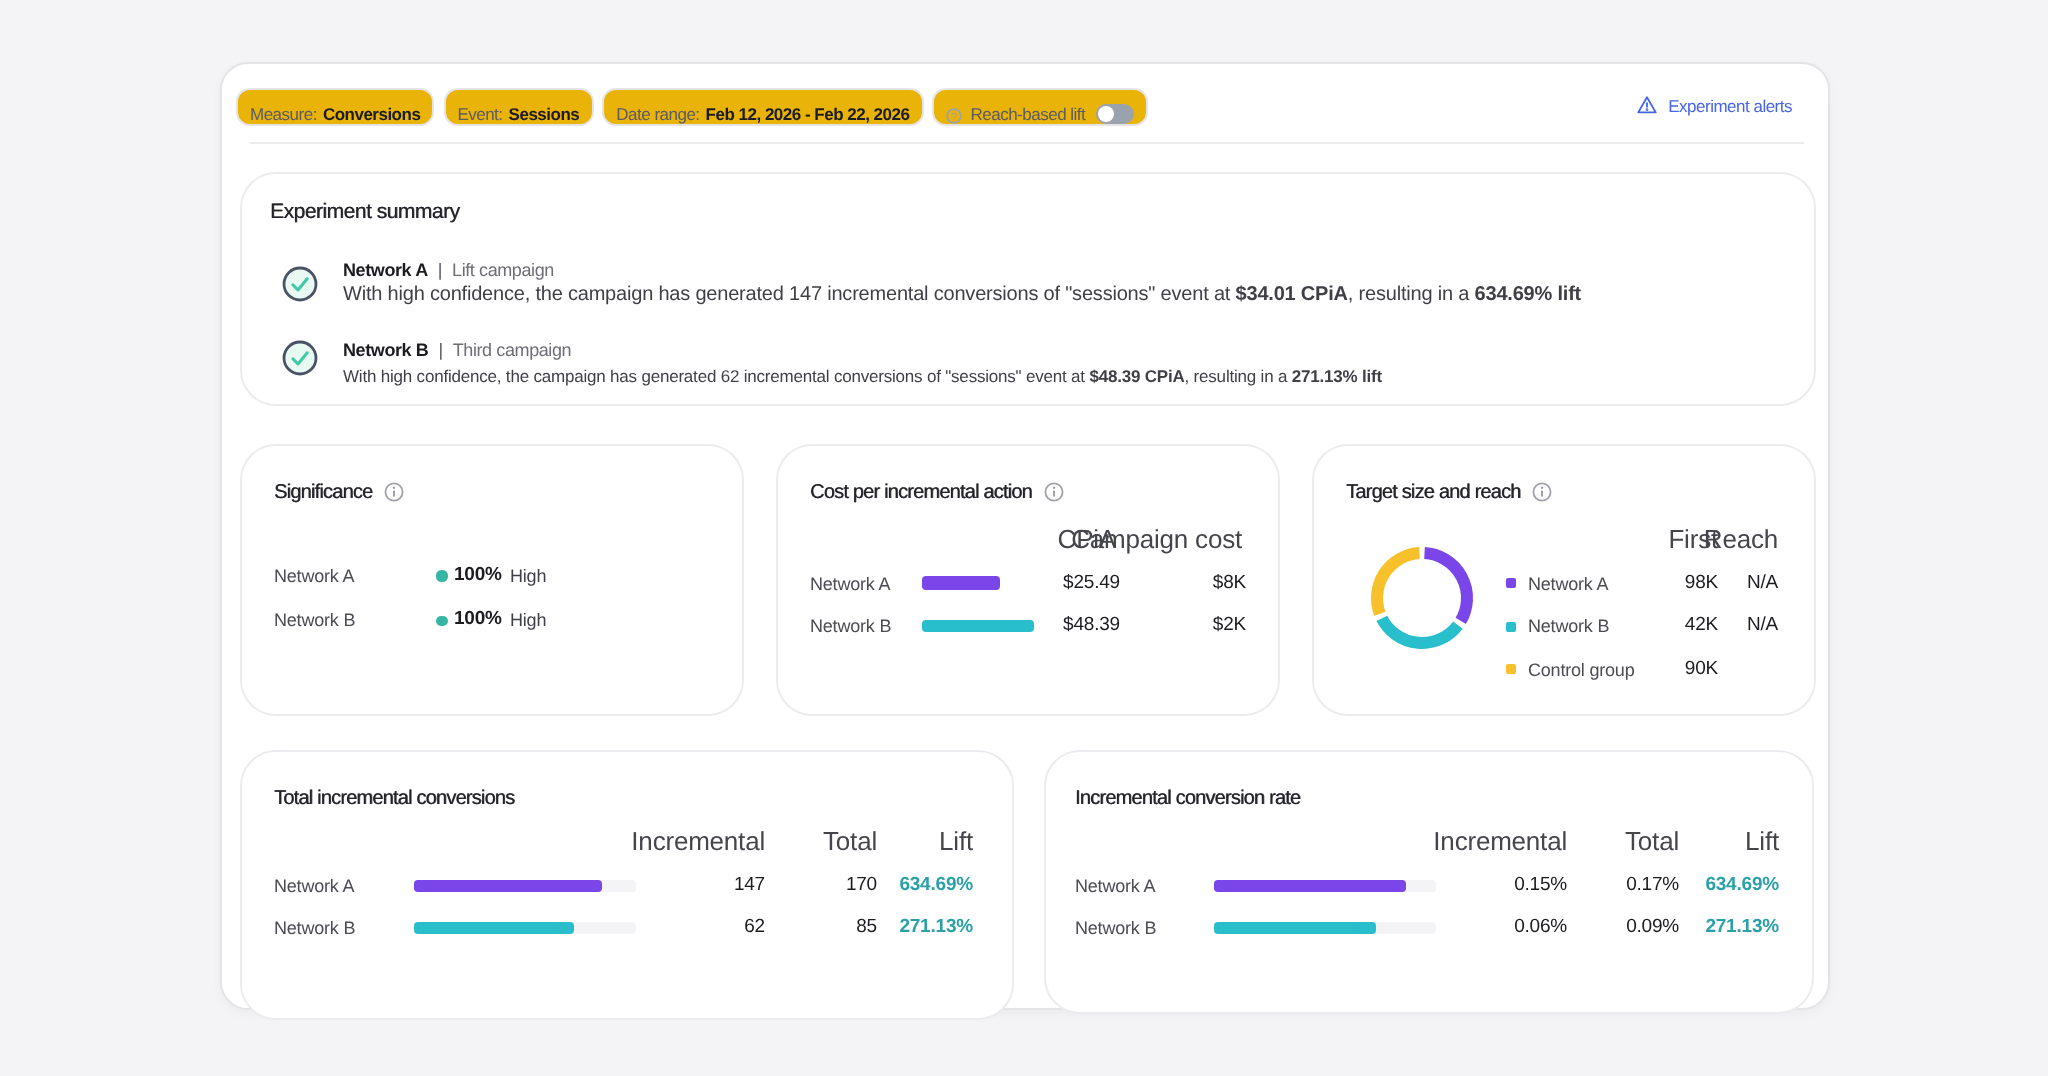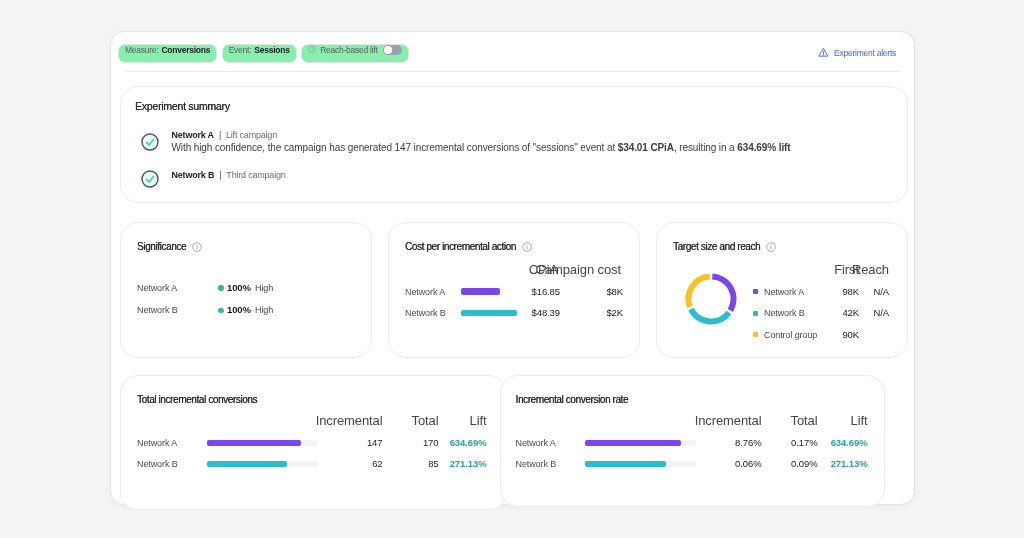--- a/index.html
+++ b/index.html
@@ -1,37 +1,38 @@
 <!DOCTYPE html>
 <html><head><meta charset="utf-8"><style>
 *{margin:0;padding:0;box-sizing:border-box}
 html,body{width:1024px;height:538px;background:#f4f4f6;font-family:"Liberation Sans",sans-serif;overflow:hidden}
 .card{position:absolute;left:110px;top:31px;width:805px;height:474px;background:#fff;border:1px solid #e4e4e7;border-radius:14px;box-shadow:0 2px 6px rgba(0,0,0,.04)}
 .abs{position:absolute}
 .chiprow{position:absolute;left:7px;top:11.5px;display:flex;gap:4.5px;align-items:center}
-.chip{display:inline-flex;align-items:flex-start;height:19px;padding:0 6px;border:1px solid #e4e4e7;border-radius:7px;background:#86efac;font-size:8.5px;letter-spacing:-.25px;color:#5b5b63;white-space:nowrap}
+.chip{display:inline-flex;align-items:flex-end;height:19px;padding:0 6px;border:1px solid #e4e4e7;border-radius:7px;background:#eab308;font-size:8.5px;letter-spacing:-.25px;color:#5b5b63;white-space:nowrap}
 .chip b{color:#1c1c20;font-weight:bold;margin-left:3px;letter-spacing:-.25px}
 .alerts{position:absolute;right:18px;top:15px;display:flex;align-items:center;gap:5px;color:#4565e6;font-size:8.5px;letter-spacing:-.25px}
 .sep{position:absolute;left:14px;top:39px;width:777px;height:1px;background:#ececee}
 .panel{position:absolute;background:#fff;border:1px solid #ececf0;border-radius:18px}
 .ptitle{position:absolute;font-size:10.5px;letter-spacing:-.25px;color:#232329;line-height:12px;text-shadow:.3px 0 rgba(35,35,41,.75)}
-.ctitle{position:absolute;font-size:10px;letter-spacing:-.4px;color:#232329;line-height:12px;display:flex;align-items:center;gap:6px;text-shadow:.3px 0 rgba(35,35,41,.75)}
+.ctitle{position:absolute;font-size:10px;letter-spacing:-.4px;color:#232329;line-height:12px;display:flex;gap:6px;text-shadow:.3px 0 rgba(35,35,41,.75)}
 .lbl{position:absolute;font-size:9px;letter-spacing:-.1px;line-height:10px;color:#4b4b52}
 .val{position:absolute;font-size:9.5px;letter-spacing:-.1px;line-height:10px;color:#1c1c20;text-align:right}
 .hdr{position:absolute;font-size:13px;letter-spacing:-.1px;line-height:10px;color:#45454c;text-align:center}
 .lift{color:#2aa0a8;font-weight:bold}
 .bar{position:absolute;height:6.5px;border-radius:2px}
 .track{position:absolute;height:6.5px;border-radius:2px;background:#f4f4f6}
 svg{display:block}
 </style></head><body>
 <div class="card">
 
   <div class="chiprow">
     <div class="chip">Measure:<b>Conversions</b></div>
     <div class="chip">Event:<b>Sessions</b></div>
+    <div class="chip">Date range:<b>Feb 12, 2026 - Feb 22, 2026</b></div>
     <div class="chip"><svg width="8" height="8" viewBox="0 0 8 8" style="margin-right:4px">
           <circle cx="4" cy="4" r="3.4" fill="none" stroke="#9ca3af" stroke-width="0.9"></circle>
           <text x="4" y="5.9" font-size="5.2" fill="#9ca3af" text-anchor="middle" font-family="Liberation Sans">?</text>
         </svg>Reach-based lift<span style="display:inline-block;margin-left:5px;width:19px;height:10px;border-radius:5px;background:#9aa2ae;position:relative">
           <span style="position:absolute;left:1px;top:1px;width:8px;height:8px;border-radius:50%;background:#fff"></span>
         </span></div>
   </div>
   <div class="alerts"><svg width="11" height="11" viewBox="0 0 24 24" fill="none" stroke="#4565e6" stroke-width="2" stroke-linecap="round" stroke-linejoin="round">
         <path d="M12 3.5 L21.5 20 H2.5 Z"></path>
         <line x1="12" y1="10" x2="12" y2="14"></line>
@@ -47,20 +48,21 @@
         <path d="M5.4 9.4 L8 12 L12.6 6.4" fill="none" stroke="#3ec9a7" stroke-width="1.5" stroke-linecap="round" stroke-linejoin="round"></path>
       </svg>
     <div class="abs" style="left:50.5px;top:43px;font-size:9px;letter-spacing:-.2px;line-height:10.5px;color:#1c1c20"><b>Network A</b><span style="color:#55555e;margin:0 5px">|</span><span style="color:#6d6d76">Lift campaign</span></div>
     <div class="abs" style="left:50.5px;top:55.7px;font-size:10px;letter-spacing:-.1px;line-height:10px;color:#3f3f46">With high confidence, the campaign has generated 147 incremental conversions of "sessions" event at <b>$34.01 CPiA</b>, resulting in a <b>634.69% lift</b></div>
 
     <svg class="abs" style="left:19.5px;top:83px" width="18" height="18" viewBox="0 0 18 18">
         <circle cx="9" cy="9" r="8" fill="#e9faf2" stroke="#4a5267" stroke-width="1.4"></circle>
         <path d="M5.4 9.4 L8 12 L12.6 6.4" fill="none" stroke="#3ec9a7" stroke-width="1.5" stroke-linecap="round" stroke-linejoin="round"></path>
       </svg>
     <div class="abs" style="left:50.5px;top:82.8px;font-size:9px;letter-spacing:-.2px;line-height:10.5px;color:#1c1c20"><b>Network B</b><span style="color:#55555e;margin:0 5px">|</span><span style="color:#6d6d76">Third campaign</span></div>
+    <div class="abs" style="left:50.5px;top:95.5px;font-size:8.5px;letter-spacing:-.1px;line-height:10px;color:#3f3f46">With high confidence, the campaign has generated 62 incremental conversions of "sessions" event at <b>$48.39 CPiA</b>, resulting in a <b>271.13% lift</b></div>
   </div>
 
   <div class="panel" style="left:9px;top:190px;width:252px;height:136px">
     <div class="ctitle" style="left:16px;top:17.5px">Significance <svg width="10" height="10" viewBox="0 0 10 10">
           <circle cx="5" cy="5" r="4.3" fill="none" stroke="#a1a1aa" stroke-width="0.9"></circle>
           <line x1="5" y1="4.4" x2="5" y2="7.2" stroke="#a1a1aa" stroke-width="1"></line>
           <circle cx="5" cy="2.9" r="0.62" fill="#a1a1aa"></circle>
         </svg></div>
     <div class="lbl" style="left:16px;top:59.5px">Network A</div>
     <span class="abs" style="left:97px;top:62px;width:5.5px;height:5.5px;border-radius:50%;background:#35b7a3"></span>
@@ -75,21 +77,21 @@
   <div class="panel" style="left:277px;top:190px;width:252px;height:136px">
     <div class="ctitle" style="left:16px;top:17.5px">Cost per incremental action <svg width="10" height="10" viewBox="0 0 10 10">
           <circle cx="5" cy="5" r="4.3" fill="none" stroke="#a1a1aa" stroke-width="0.9"></circle>
           <line x1="5" y1="4.4" x2="5" y2="7.2" stroke="#a1a1aa" stroke-width="1"></line>
           <circle cx="5" cy="2.9" r="0.62" fill="#a1a1aa"></circle>
         </svg></div>
     <div class="hdr" style="right:81px;top:42px">CPiA</div>
     <div class="hdr" style="right:18px;top:42px">Campaign cost</div>
     <div class="lbl" style="left:16px;top:63.5px">Network A</div>
     <div class="bar" style="left:71.5px;top:65px;width:39px;background:#7a46e9"></div>
-    <div class="val" style="left:121px;top:63.5px;width:50px">$16.85</div>
+    <div class="val" style="left:121px;top:63.5px;width:50px">$25.49</div>
     <div class="val" style="left:184px;top:63.5px;width:50px">$8K</div>
     <div class="lbl" style="left:16px;top:85px">Network B</div>
     <div class="bar" style="left:71.5px;top:86.5px;width:56px;background:#28becc"></div>
     <div class="val" style="left:121px;top:85px;width:50px">$48.39</div>
     <div class="val" style="left:184px;top:85px;width:50px">$2K</div>
   </div>
 
   <div class="panel" style="left:545px;top:190px;width:252px;height:136px">
     <div class="ctitle" style="left:16px;top:17.5px">Target size and reach <svg width="10" height="10" viewBox="0 0 10 10">
           <circle cx="5" cy="5" r="4.3" fill="none" stroke="#a1a1aa" stroke-width="0.9"></circle>
@@ -128,29 +130,29 @@
     <div class="val" style="right:67px;top:62px">170</div>
     <div class="val lift" style="right:19px;top:62px">634.69%</div>
     <div class="lbl" style="left:16px;top:83px">Network B</div>
     <div class="track" style="left:86px;top:84.5px;width:111px"></div>
     <div class="bar" style="left:86px;top:84.5px;width:80px;background:#28becc"></div>
     <div class="val" style="right:123px;top:83px">62</div>
     <div class="val" style="right:67px;top:83px">85</div>
     <div class="val lift" style="right:19px;top:83px">271.13%</div>
   </div>
 
-  <div class="panel" style="left:389px;top:343px;width:384.5px;height:132px">
+  <div class="panel" style="left:411px;top:343px;width:384.5px;height:132px">
     <div class="ctitle" style="left:14.5px;top:17.5px">Incremental conversion rate</div>
     <div class="hdr" style="right:122px;top:40px">Incremental</div>
     <div class="hdr" style="right:66px;top:40px">Total</div>
     <div class="hdr" style="right:16px;top:40px">Lift</div>
     <div class="lbl" style="left:14.5px;top:62px">Network A</div>
     <div class="track" style="left:84px;top:63.5px;width:111px"></div>
     <div class="bar" style="left:84px;top:63.5px;width:96px;background:#7a46e9"></div>
-    <div class="val" style="right:122px;top:62px">8.76%</div>
+    <div class="val" style="right:122px;top:62px">0.15%</div>
     <div class="val" style="right:66px;top:62px">0.17%</div>
     <div class="val lift" style="right:16px;top:62px">634.69%</div>
     <div class="lbl" style="left:14.5px;top:83px">Network B</div>
     <div class="track" style="left:84px;top:84.5px;width:111px"></div>
     <div class="bar" style="left:84px;top:84.5px;width:81px;background:#28becc"></div>
     <div class="val" style="right:122px;top:83px">0.06%</div>
     <div class="val" style="right:66px;top:83px">0.09%</div>
     <div class="val lift" style="right:16px;top:83px">271.13%</div>
   </div>
 </div>

